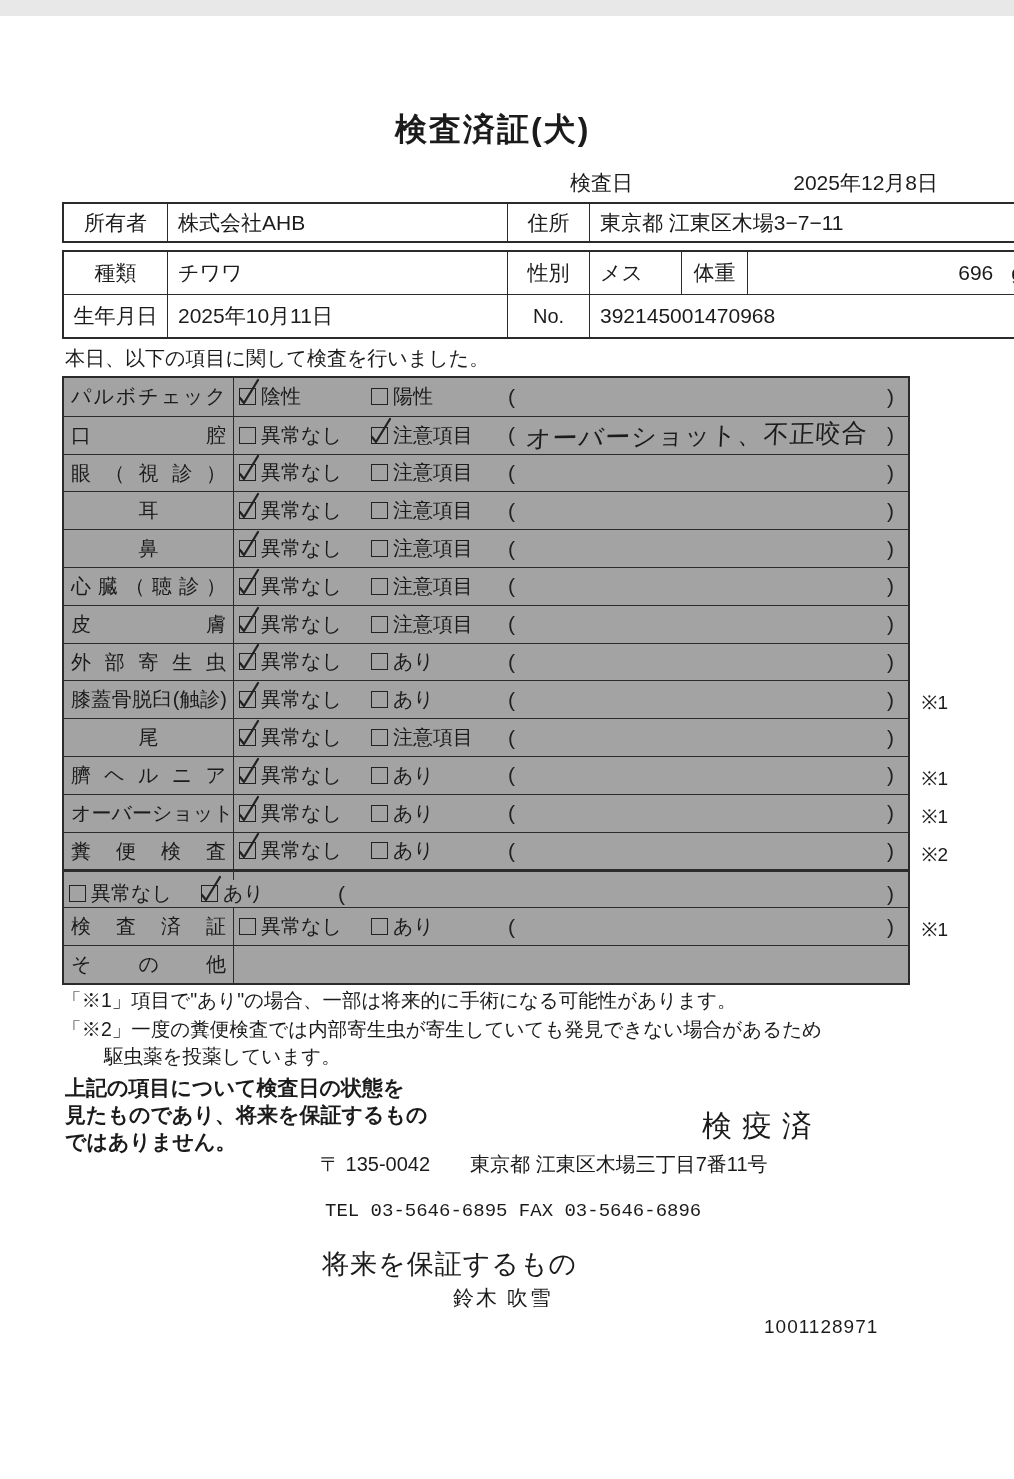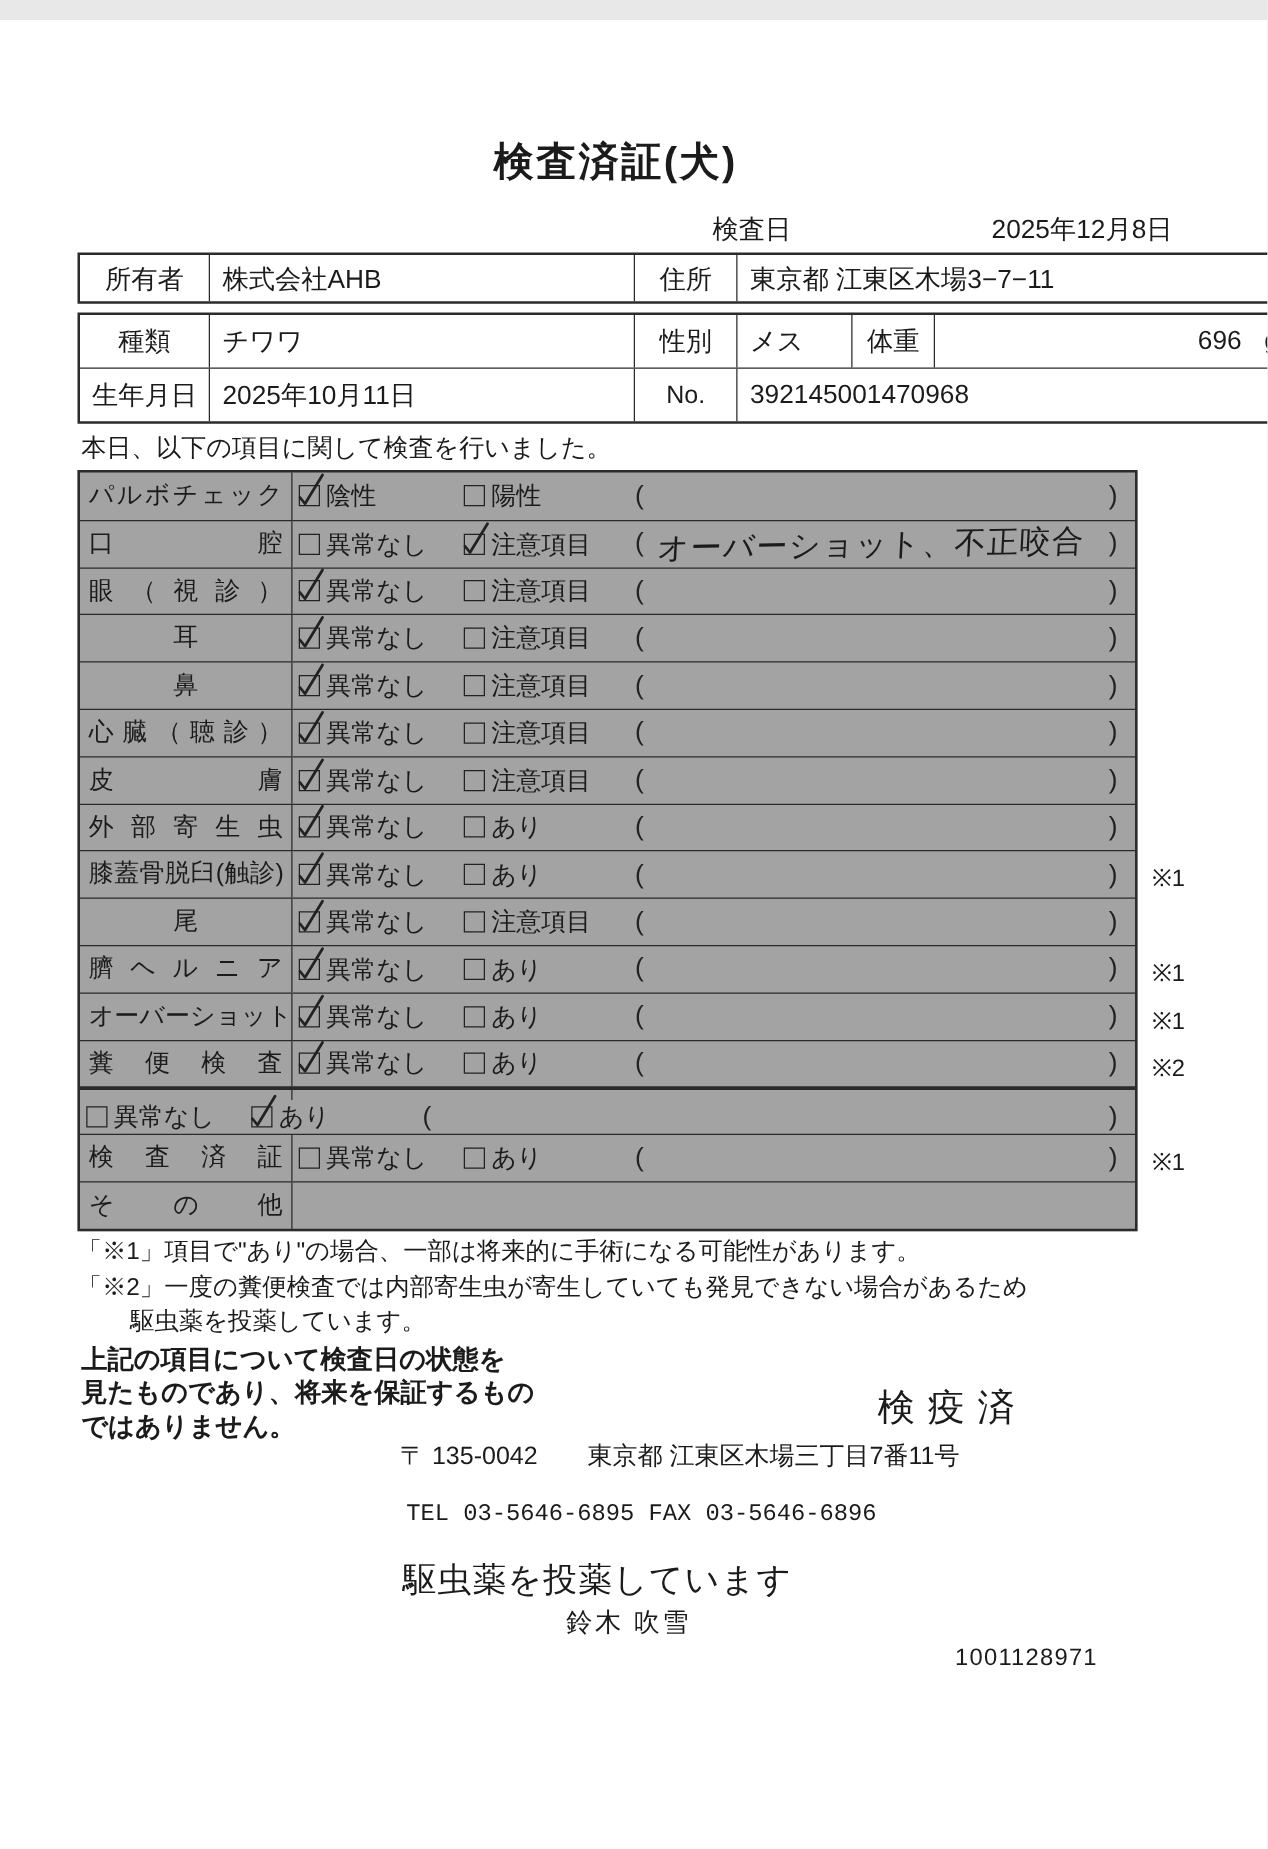--- a/index.html
+++ b/index.html
@@ -431,16 +431,16 @@
     <div>見たものであり、将来を保証するもの</div>
     <div>ではありません。</div>
   </div>
 
   <div class="abs stamp" style="left:702px; top:1090px;">検疫済</div>
 
   <div class="abs postal" style="left:320px; top:1135px;">
     <span>〒 135-0042</span><span class="gap"></span><span>東京都 江東区木場三丁目7番11号</span>
   </div>
   <div class="abs telfax" style="left:325px; top:1184px;">TEL 03-5646-6895  FAX 03-5646-6896</div>
-  <div class="abs clinic-name" style="left:322px; top:1230px;">駆虫薬を投薬しています</div>
+  <div class="abs clinic-name" style="left:322px; top:1230px;">将来を保証するもの</div>
   <div class="abs examiner" style="left:453px; top:1268px;">鈴木 吹雪</div>
   <div class="abs serial" style="left:764px; top:1300px;">1001128971</div>
 </div>
 
 </body></html>

